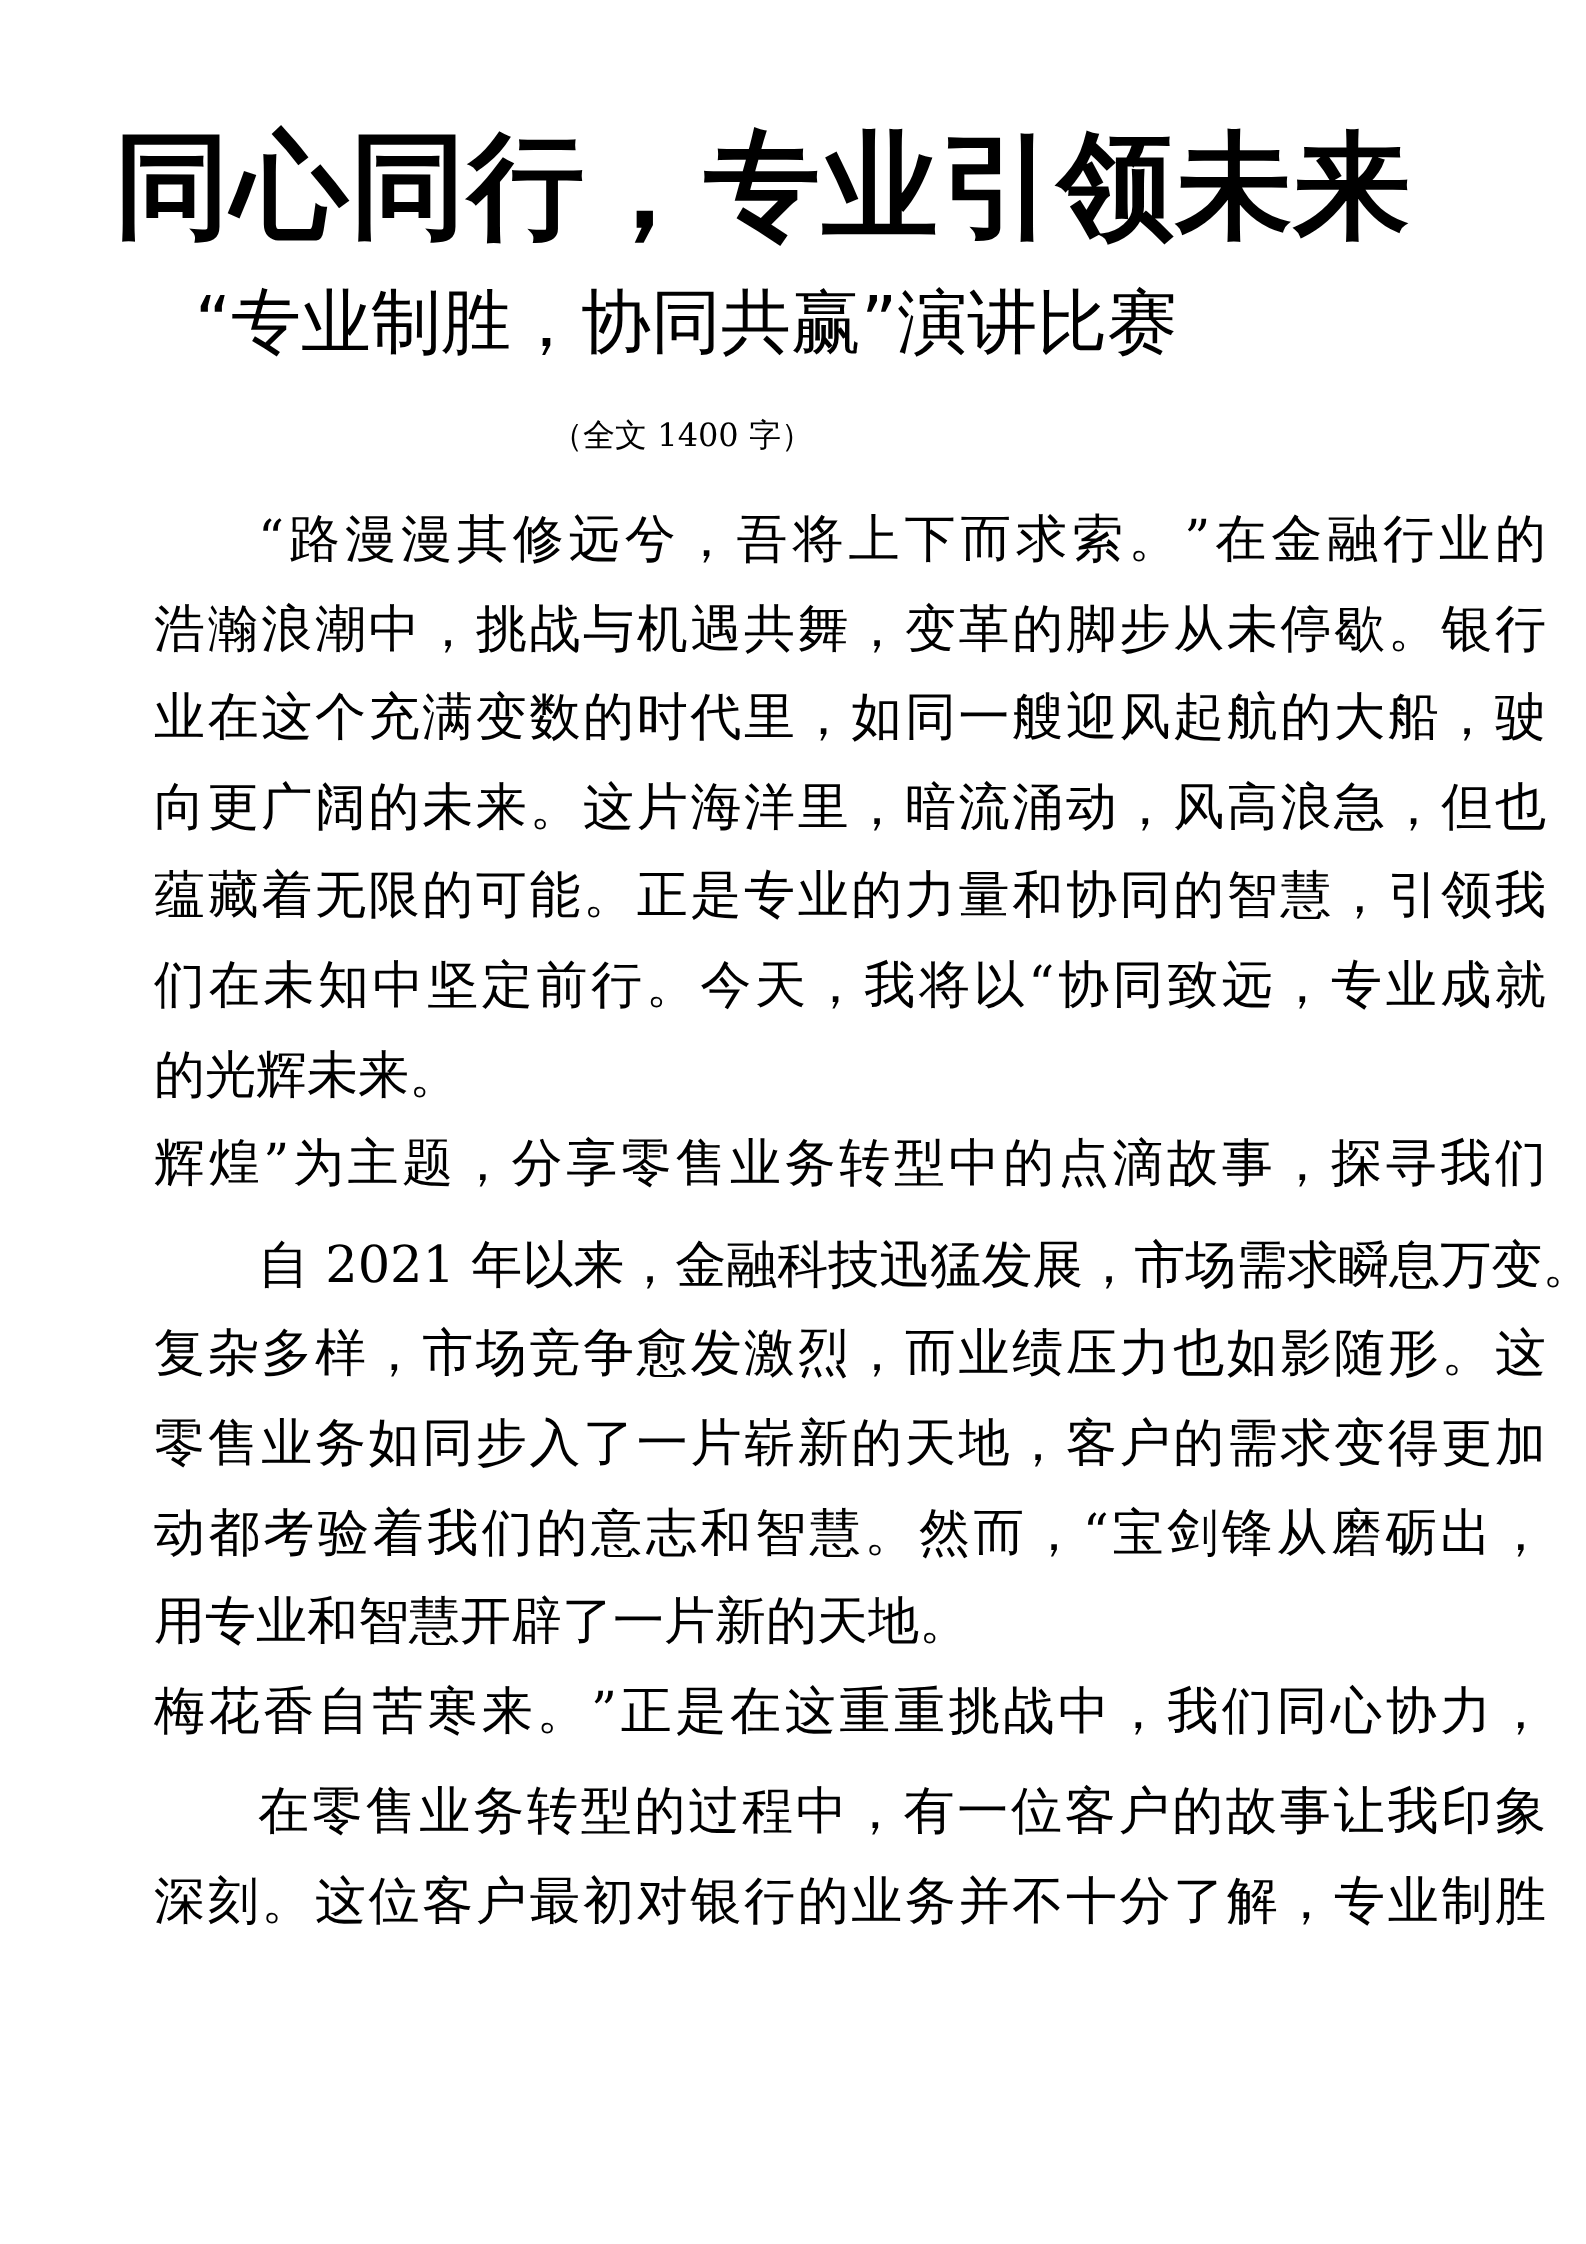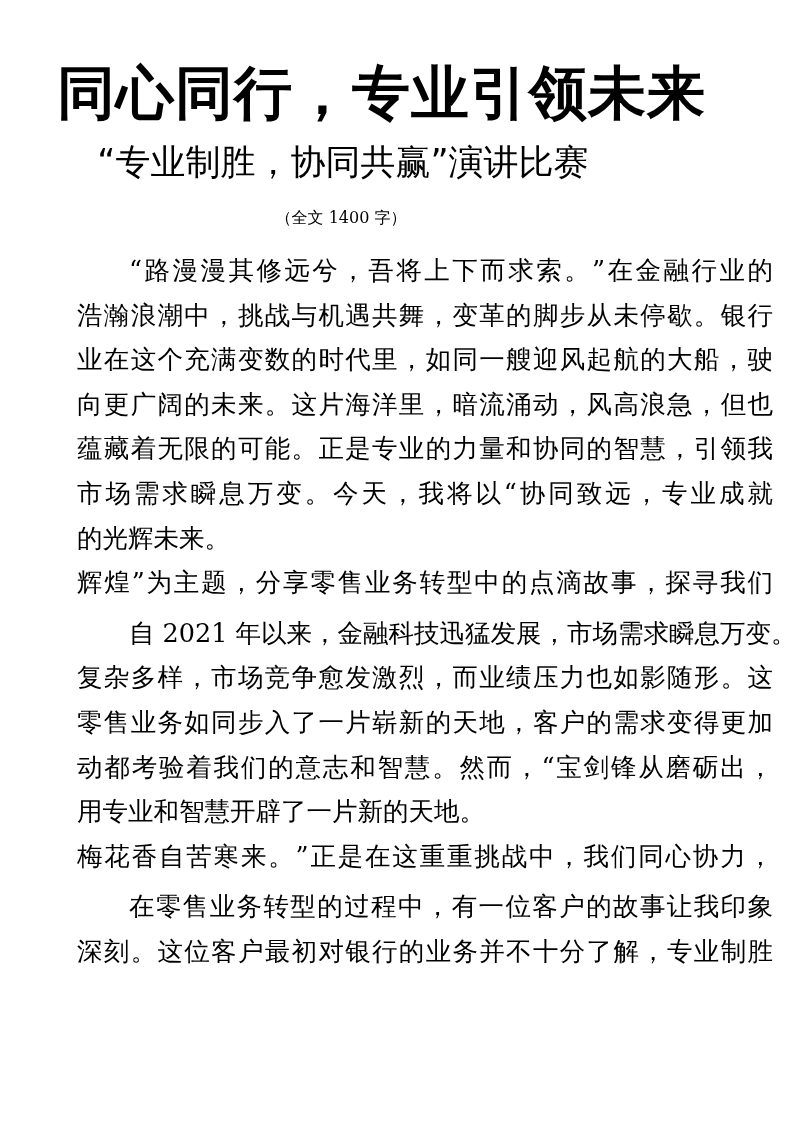--- a/index.html
+++ b/index.html
@@ -94,21 +94,21 @@
   <div class="wordcount">（全文 1400 字）</div>
 
   <div class="body-text">
 
     <div>
       <span class="line indent">“路漫漫其修远兮，吾将上下而求索。”在金融行业的</span>
       <span class="line">浩瀚浪潮中，挑战与机遇共舞，变革的脚步从未停歇。银行</span>
       <span class="line">业在这个充满变数的时代里，如同一艘迎风起航的大船，驶</span>
       <span class="line">向更广阔的未来。这片海洋里，暗流涌动，风高浪急，但也</span>
       <span class="line">蕴藏着无限的可能。正是专业的力量和协同的智慧，引领我</span>
-      <span class="line">市场需求瞬息万变。今天，我将以“协同致远，专业成就</span>
+      <span class="line">们在未知中坚定前行。今天，我将以“协同致远，专业成就</span>
       <span class="line last">的光辉未来。</span>
       <span class="line">辉煌”为主题，分享零售业务转型中的点滴故事，探寻我们</span>
     </div>
 
     <div class="para-gap"></div>
 
     <div>
       <span class="line indent">自 2021 年以来，金融科技迅猛发展，市场需求瞬息万变。</span>
       <span class="line">复杂多样，市场竞争愈发激烈，而业绩压力也如影随形。这</span>
       <span class="line">零售业务如同步入了一片崭新的天地，客户的需求变得更加</span>

